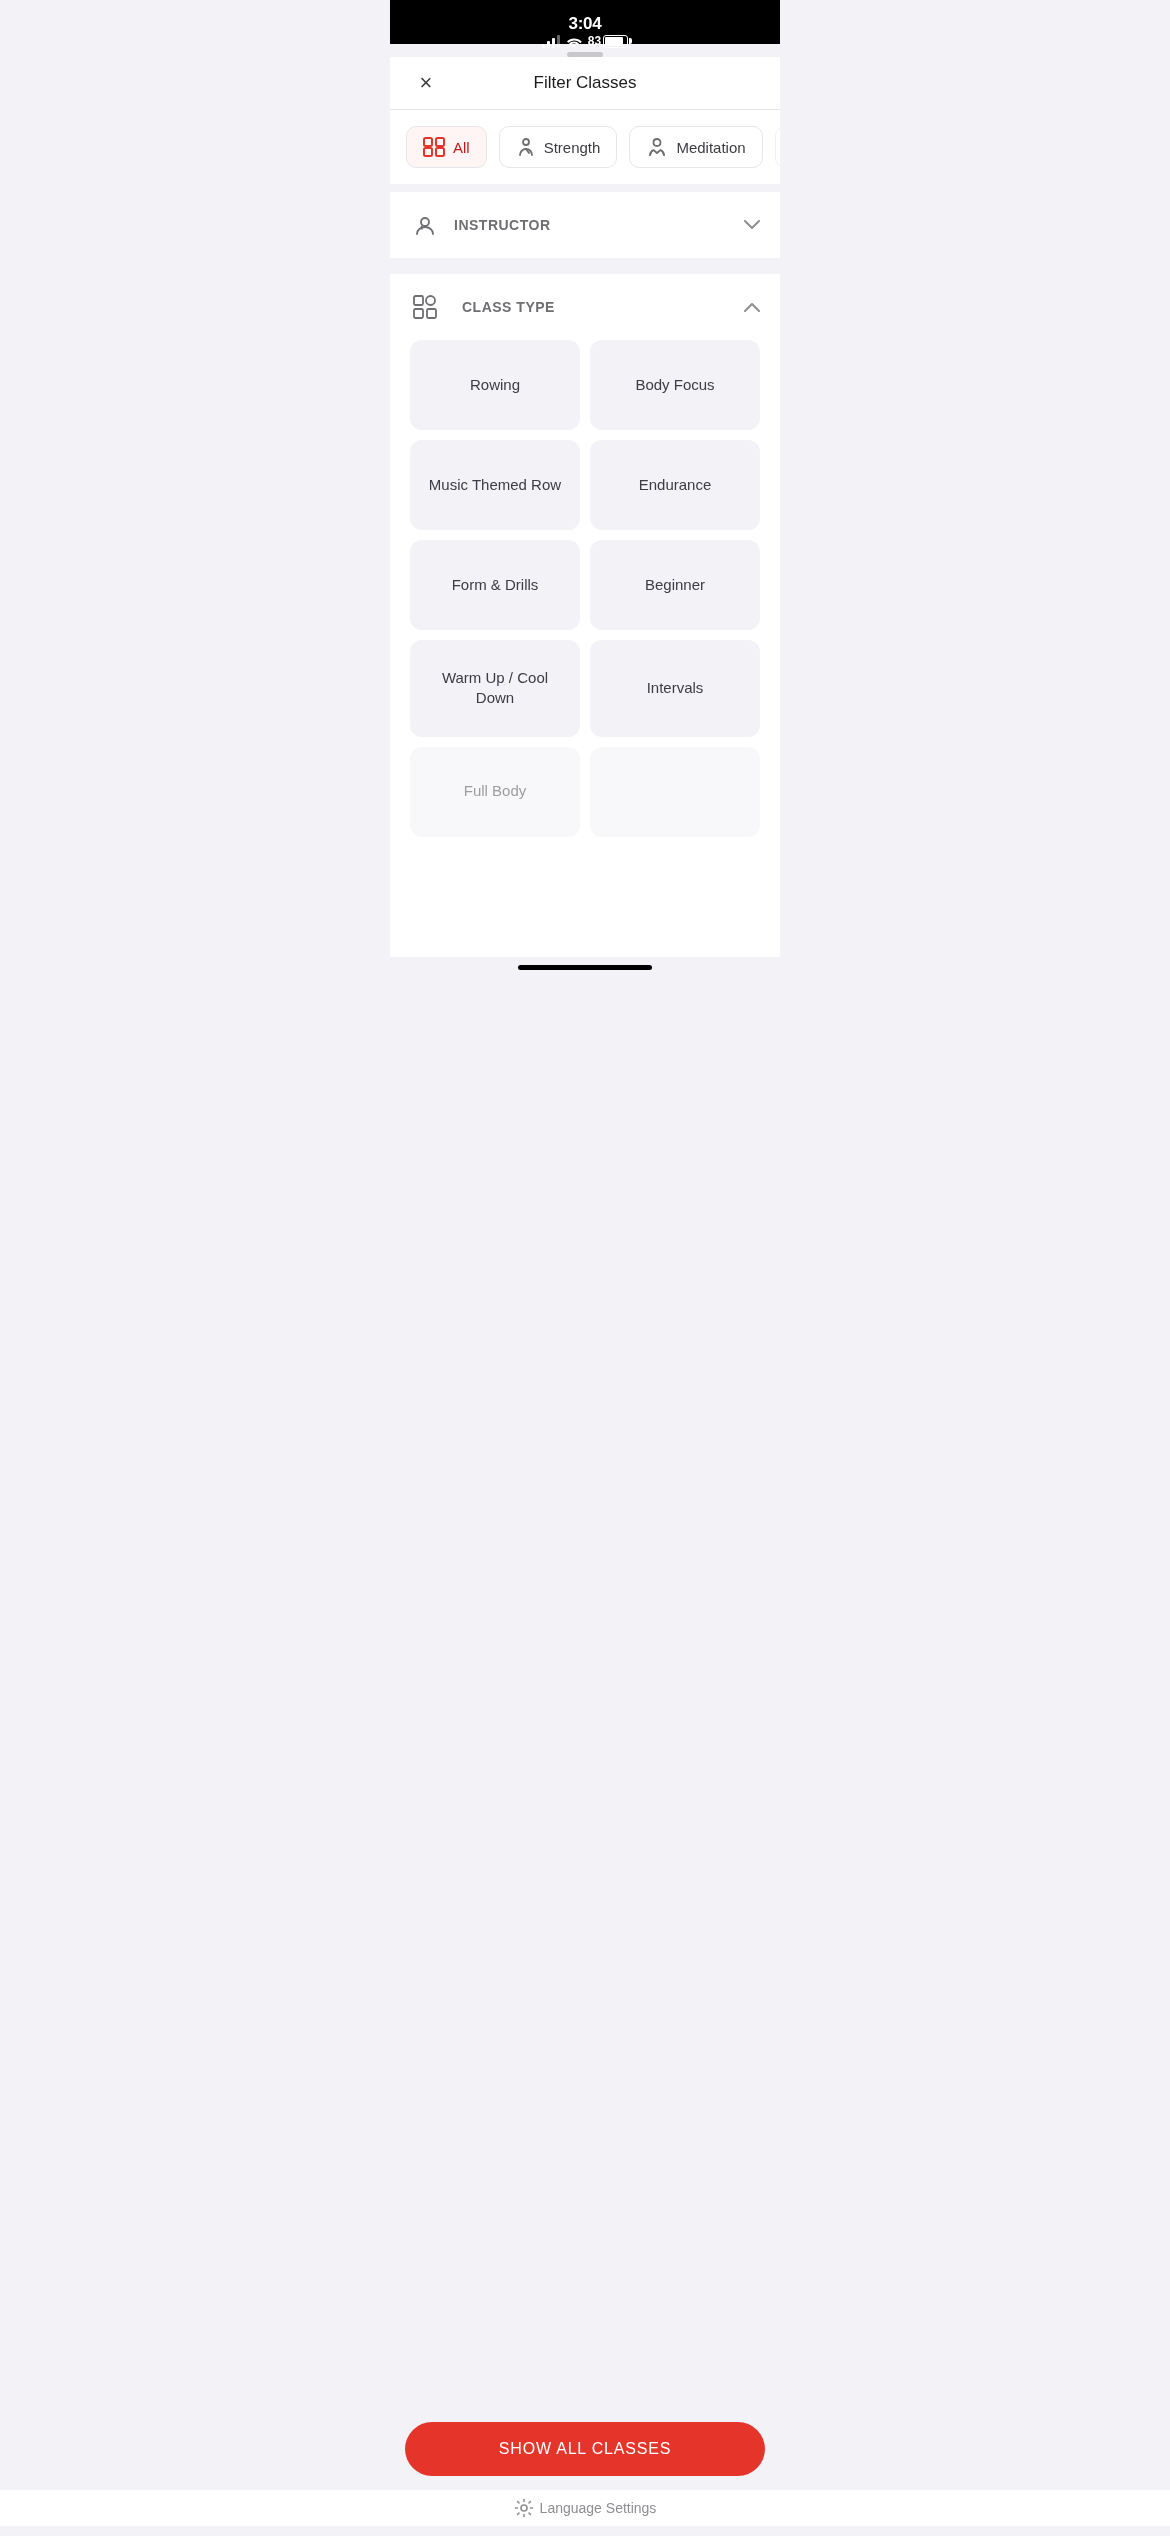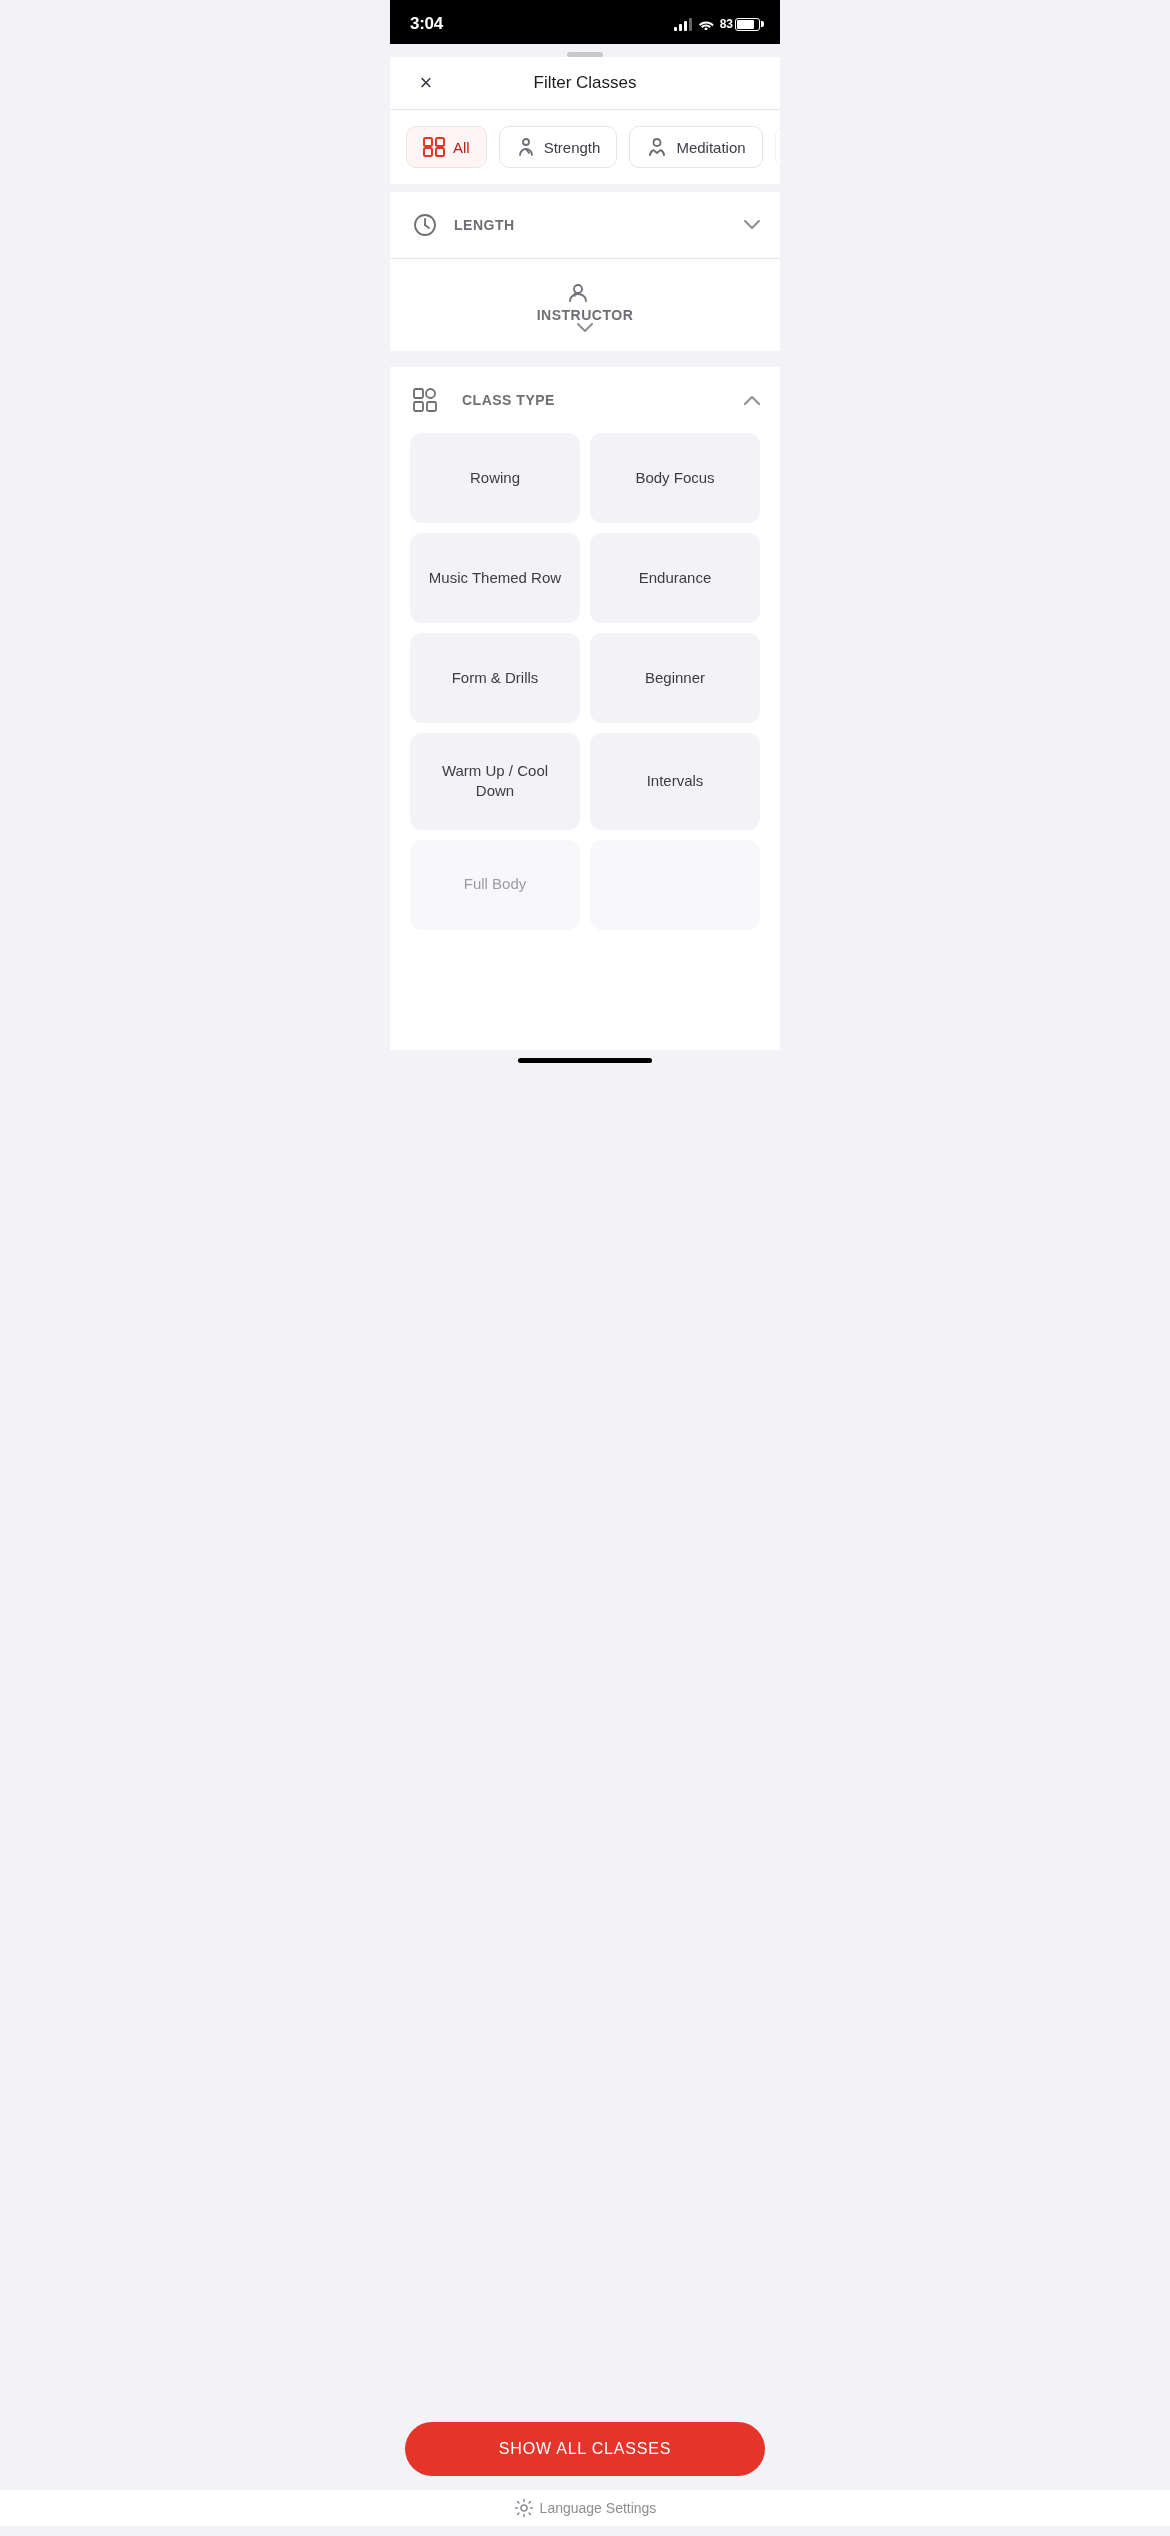--- a/index.html
+++ b/index.html
@@ -17,20 +17,21 @@
 
     
     .status-bar {
       background: #000;
       color: #fff;
       display: flex;
       justify-content: space-between;
       align-items: center;
       padding: 14px 20px 10px;
       height: 44px;
+      flex-direction: column;
     }
     .status-time {
       font-size: 17px;
       font-weight: 600;
       letter-spacing: -0.3px;
     }
     .status-icons {
       display: flex;
       align-items: center;
       gap: 6px;
@@ -448,35 +449,20 @@
 
   <div class="category-tab" style="opacity:0.6;">
     
   </div>
 </div>
 
 <div class="divider"></div>
 
 <div class="filter-section">
 
-  <div class="filter-row">
-    <div class="filter-icon">
-      <svg width="26" height="26" viewBox="0 0 26 26" fill="none">
-        <circle cx="13" cy="13" r="10" stroke="#6e6e73" stroke-width="1.8" fill="none"></circle>
-        <line x1="13" y1="7" x2="13" y2="13" stroke="#6e6e73" stroke-width="1.8" stroke-linecap="round"></line>
-        <line x1="13" y1="13" x2="17" y2="16" stroke="#6e6e73" stroke-width="1.8" stroke-linecap="round"></line>
-      </svg>
-    </div>
-    <span class="filter-label">LENGTH</span>
-    <span class="chevron">
-      <svg width="16" height="10" viewBox="0 0 16 10" fill="none">
-        <path d="M1 1l7 7 7-7" stroke="#8e8e93" stroke-width="2" stroke-linecap="round" stroke-linejoin="round"></path>
-      </svg>
-    </span>
-  </div>
 
   <div class="filter-row">
     <div class="filter-icon">
       <svg width="26" height="26" viewBox="0 0 26 26" fill="none">
         <circle cx="13" cy="10" r="4" stroke="#6e6e73" stroke-width="1.8" fill="none"></circle>
         <path d="M5 22c0-4 3.58-7 8-7s8 3 8 7" stroke="#6e6e73" stroke-width="1.8" fill="none" stroke-linecap="round"></path>
         <path d="M10 14l-1 2 1 1" stroke="#6e6e73" stroke-width="1.4" stroke-linecap="round"></path>
       </svg>
     </div>
     <span class="filter-label">INSTRUCTOR</span>

